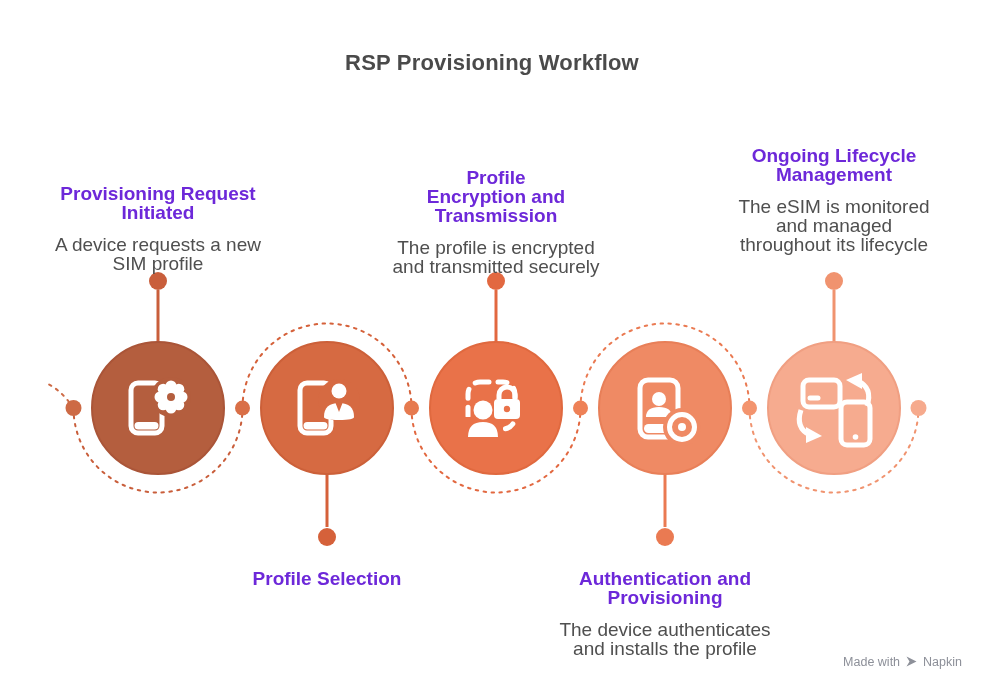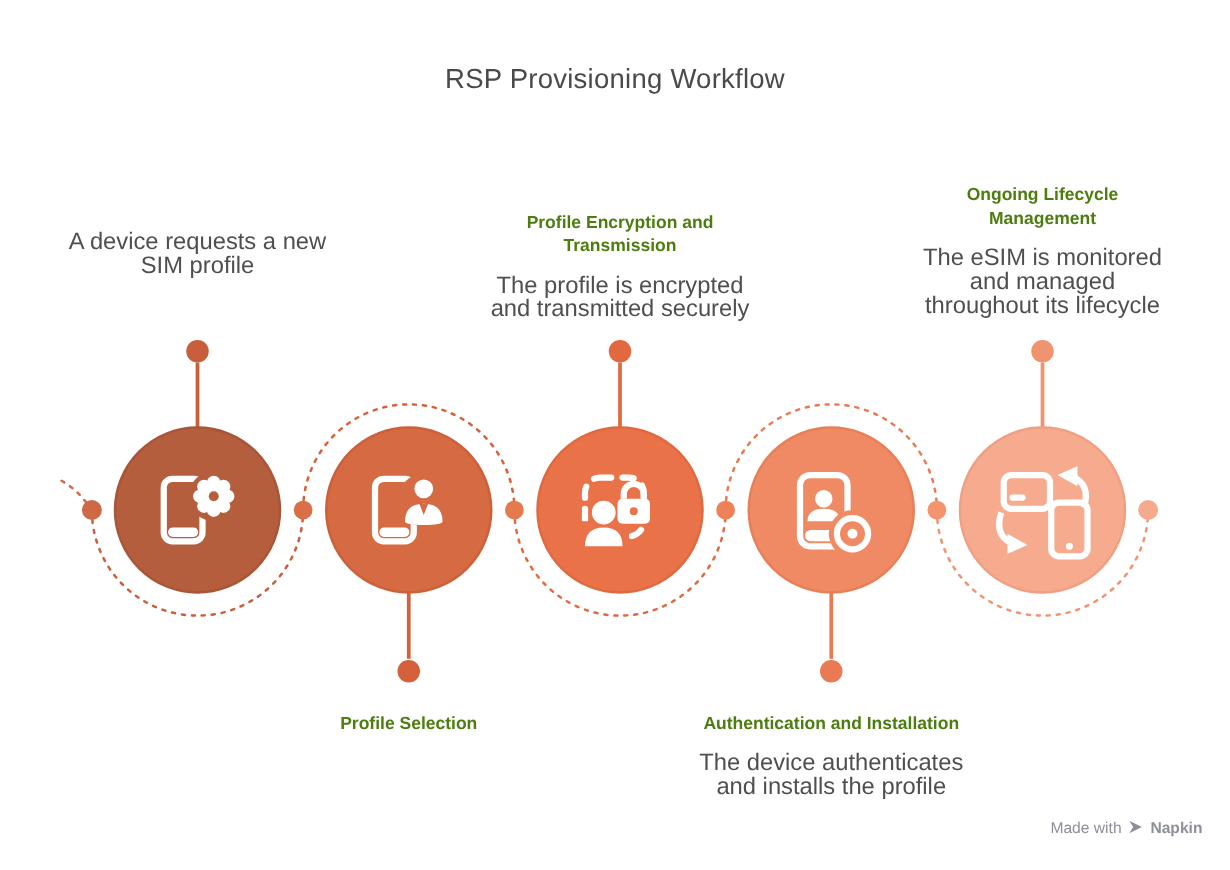--- a/index.html
+++ b/index.html
@@ -5,38 +5,38 @@
   html,body{margin:0;padding:0;background:#ffffff;}
   body{
     position:relative;
     width:984px;height:696px;
     overflow:hidden;
     font-family:"Liberation Sans", sans-serif;
   }
   .main-title{
     position:absolute;left:0;top:50px;width:984px;
     text-align:center;
-    font-size:22px;font-weight:normal;color:#4a4a4a;
+    font-size:22px;font-weight:bold;color:#4a4a4a;
     letter-spacing:.2px;
   }
   .diagram-svg{position:absolute;left:0;top:0;}
   .step-text{position:absolute;text-align:center;}
   .step-title{
-    font-size:14px;font-weight:bold;color:#4d7c0f;
+    font-size:19px;font-weight:bold;color:#6d28d9;
     line-height:19px;margin-bottom:13px;
   }
   .step-desc{
     font-size:19px;color:#4f4f4f;line-height:19px;
   }
   .watermark{
     position:absolute;right:22px;top:655px;
     display:flex;gap:5px;
     font-size:12.5px;color:#8d9099;
   }
-  .watermark .brand{font-weight:bold;color:#8d9099;}
+  .watermark .brand{font-weight:normal;color:#8d9099;}
   .napkin-glyph{display:inline-block;}
 </style>
 </head>
 <body>
 
 <div class="main-title">RSP Provisioning Workflow</div>
 
 <svg class="diagram-svg" width="984" height="696" viewBox="0 0 984 696">
 
   <g fill="none" stroke-width="2" stroke-linecap="round" stroke-dasharray="2.5 5.5">
@@ -127,39 +127,40 @@
     <rect x="7" y="-6" width="29" height="43" rx="6" fill="none" stroke="#ffffff" stroke-width="5"></rect>
     <circle cx="21.5" cy="29" r="2.8" fill="#ffffff"></circle>
     <path d="M 33 -2 Q 39 -20 24 -27" fill="none" stroke="#ffffff" stroke-width="5"></path>
     <path d="M 12 -28 L 28 -35 L 28 -19 Z" fill="#ffffff"></path>
     <path d="M -33 2 Q -39 20 -24 27" fill="none" stroke="#ffffff" stroke-width="5"></path>
     <path d="M -12 28 L -28 35 L -28 19 Z" fill="#ffffff"></path>
   </g>
 </svg>
 
 <div class="step-text" style="left:40px;top:184px;width:236px">
+  <div class="step-title">Provisioning Request Initiated</div>
   <div class="step-desc">A device requests a new SIM profile</div>
 </div>
 
 <div class="step-text" style="left:386px;top:168px;width:220px">
   <div class="step-title" style="padding:0 30px">Profile Encryption and Transmission</div>
   <div class="step-desc">The profile is encrypted and transmitted securely</div>
 </div>
 
 <div class="step-text" style="left:730px;top:146px;width:208px">
   <div class="step-title" style="padding:0 20px">Ongoing Lifecycle Management</div>
   <div class="step-desc">The eSIM is monitored and managed throughout its lifecycle</div>
 </div>
 
 <div class="step-text" style="left:227px;top:569px;width:200px">
   <div class="step-title">Profile Selection</div>
 </div>
 
 <div class="step-text" style="left:543px;top:569px;width:244px">
-  <div class="step-title">Authentication and Installation</div>
+  <div class="step-title">Authentication and Provisioning</div>
   <div class="step-desc" style="padding:0 12px">The device authenticates and installs the profile</div>
 </div>
 
 <div class="watermark">
   <span>Made with</span>
   <svg class="napkin-glyph" width="13" height="13" viewBox="0 0 13 13">
     <path d="M 1.5 1.5 L 11.5 6.5 L 1.5 11.5 L 4.5 6.5 Z" fill="#8d9099"></path>
   </svg>
   <span class="brand">Napkin</span>
 </div>

